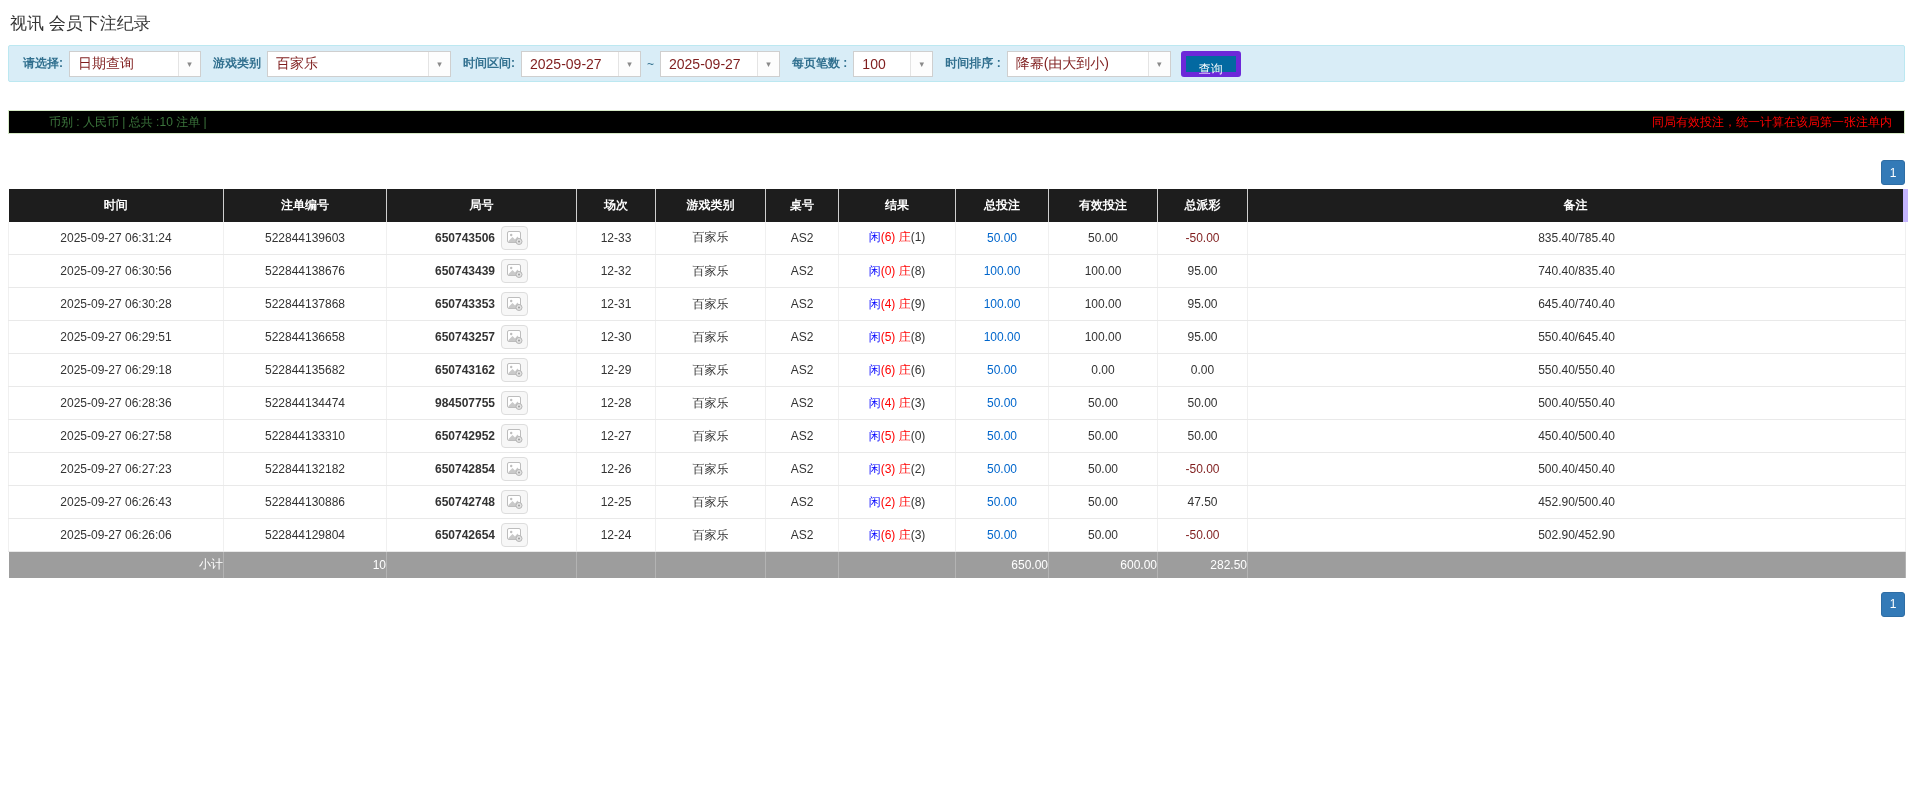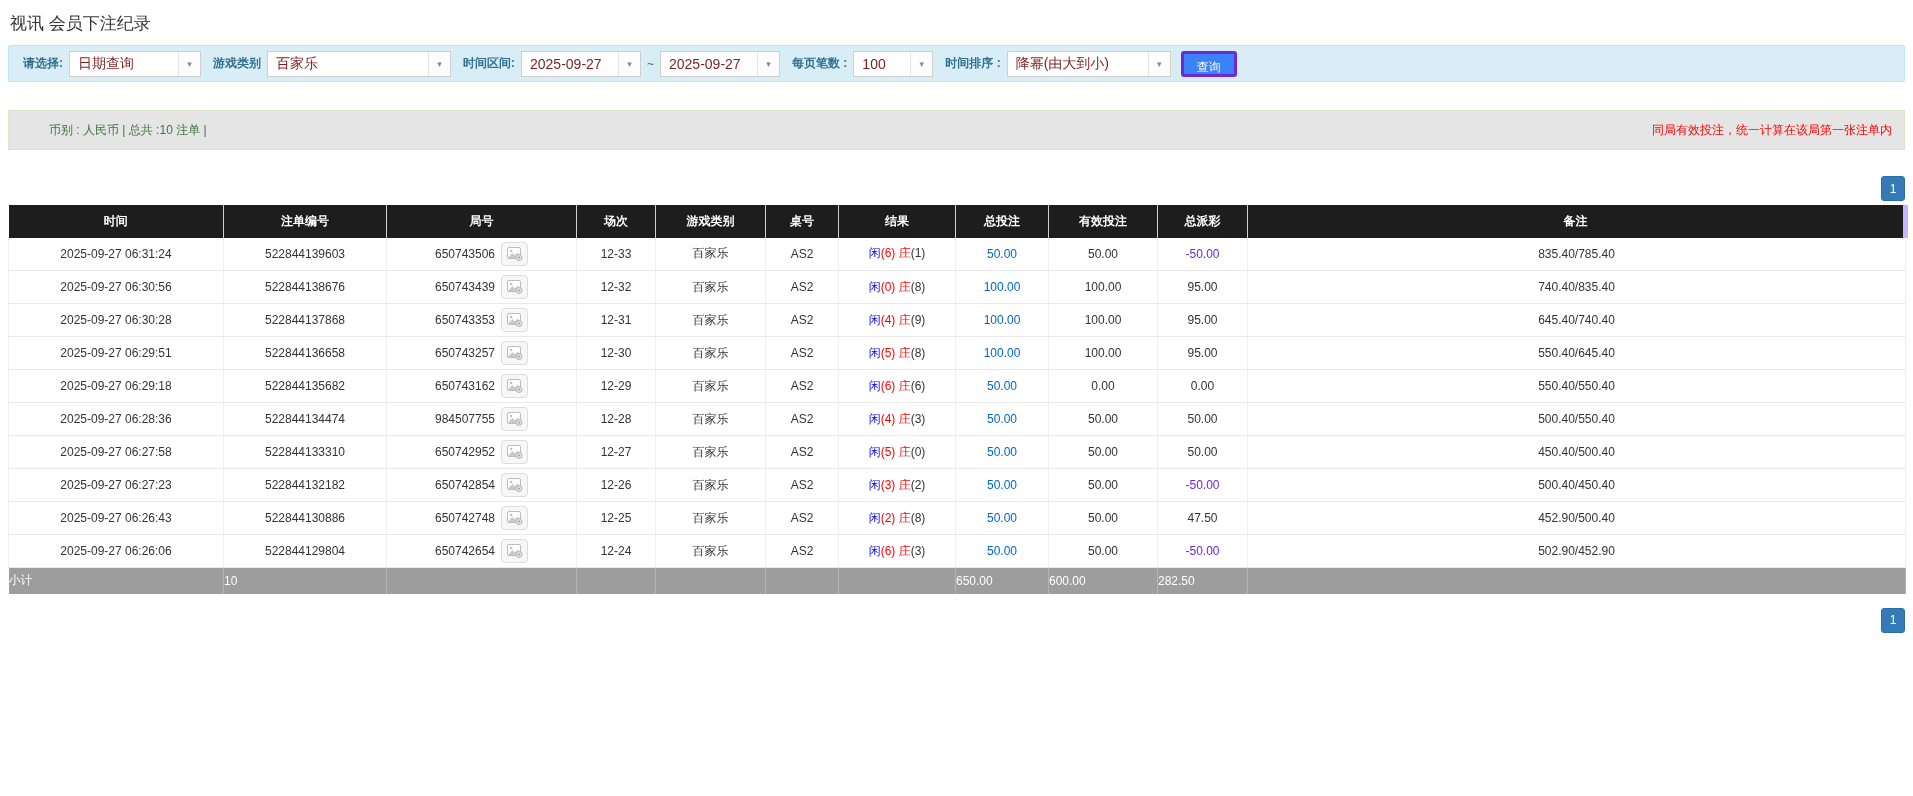--- a/index.html
+++ b/index.html
@@ -13,47 +13,47 @@
   .f-label { font-size:12px; font-weight:bold; color:#31708f; white-space:nowrap; margin-left:6px; }
   .combo { display:flex; align-items:stretch; background:#fff; border:1px solid #cfcfcf; height:26px; }
   .combo-text { font-size:14px; color:#7f1d1d; padding:0 8px; display:flex; align-items:center;text-align:center; }
   .combo-arrow { width:22px; border-left:1px solid #e4e4e4; display:flex; align-items:center; justify-content:center; color:#8a8a8a; font-size:9px; background:#fdfdfd; cursor:pointer; }
   .w130 .combo-text { width:108px; }
   .w185 .combo-text { width:160px; }
   .w120 .combo-text { width:96px; }
   .w80  .combo-text { width:56px; }
   .w165 .combo-text { width:140px; }
   .tilde { font-size:12px; color:#31708f; }
-  .search-btn { background:#3b82f6; color:#fff; border:3px solid #6d28d9; border-radius:3px; font-size:12px; padding:5px 13px; height:26px; cursor:pointer; margin-left:4px; }
+  .search-btn { background:#0369a1; color:#fff; border:5px solid #6d28d9; border-radius:3px; font-size:12px; padding:5px 13px; height:26px; cursor:pointer; margin-left:4px; }
 
   
-  .summary-bar { margin-top:28px; background:#e5e5e5; border:1px solid #d6e9c6; height:40px; display:flex; align-items:center; justify-content:space-between; padding:0 12px 0 40px; }
+  .summary-bar { margin-top:28px; background:#000000; border:1px solid #d6e9c6; height:24px; display:flex; align-items:center; justify-content:space-between; padding:0 12px 0 40px; }
   .summary-left { font-size:12px; color:#3c763d; }
   .summary-right { font-size:12px; color:#ff0000; }
 
   
   .pag-row { display:flex; justify-content:flex-end; margin:26px 0 4px 0; height:25px; }
   .pag-row.bottom { margin:14px 0 0 0; }
   .page-btn { background:#337ab7; border:1px solid #2e6da4; color:#fff; font-size:12px; min-width:24px; height:25px; border-radius:3px; cursor:pointer; }
 
   
   table.records { width:1897px; border-collapse:collapse; table-layout:fixed;padding-left:28px; }
   thead th { background:#1d1d1d; color:#fff; font-size:12px; font-weight:bold; height:32px; border-right:1px solid #cfcfcf; border-top:1px solid #1d1d1d; }
   thead th:last-child { border-right:5px solid #c4b5fd; }
   tbody td { height:33px; font-size:12px; color:#333; text-align:center; border-bottom:1px solid #e9e9e9; border-right:1px solid #f0f0f0; background:#fff; }
   tbody td:first-child { border-left:1px solid #f0f0f0; }
-  tfoot td { height:26px; font-size:12px; color:#fff; text-align:left; background:#9d9d9d; border-right:1px solid #b3b3b3; }
+  tfoot td { height:26px; font-size:12px; color:#fff; text-align:right; background:#9d9d9d; border-right:1px solid #b3b3b3; }
   tfoot tr.total-row td { border-top:2px solid #fff; }
   .bet-link { color:#0066cc; cursor:pointer; text-decoration:none; }
-  .neg { color:#6d28d9; }
+  .neg { color:#7f1d1d; }
   .res-pl { color:#0000ff; }
   .res-pv { color:#ff0000; }
   .res-bl { color:#ff0000; }
   .res-bv { color:#333333; }
-  .round-cell { display:flex; align-items:center; justify-content:center; gap:6px; }
+  .round-cell { display:flex; align-items:center; justify-content:center; gap:6px;font-weight:bold; }
   .img-btn { width:27px; height:24px; background:#f7f7f7; border:1px solid #ddd; border-radius:4px; display:inline-flex; align-items:center; justify-content:center; cursor:pointer; }
 </style>
 </head>
 <body>
 
 <div class="wrap">
   <h1 class="page-title">视讯 会员下注纪录</h1>
 
   <div class="filter-bar">
     <span class="f-label">请选择:</span>

